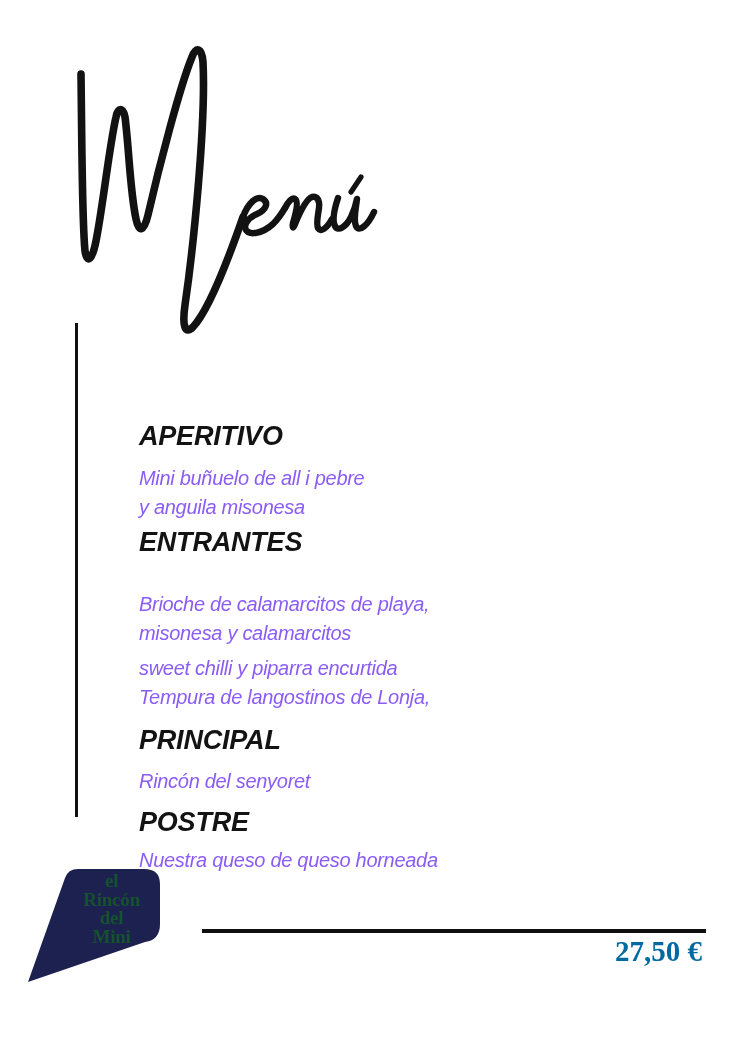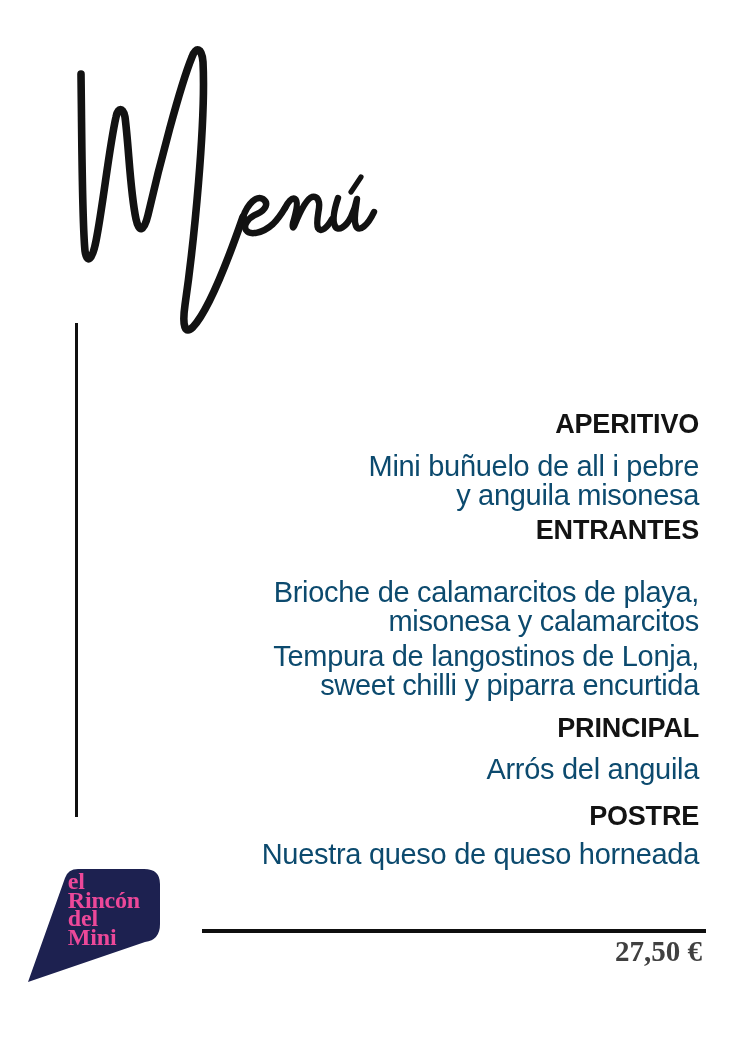--- a/index.html
+++ b/index.html
@@ -24,62 +24,62 @@
   .stroke-a { stroke-width: 5.2px; }
 
   
   .vline {
     position: absolute; left: 75px; top: 323px;
     width: 3px; height: 494px; background: #101010;
   }
 
   
   .menu-col {
-    position: absolute; top: 408px; right: 45px;
-    width: 560px; text-align: right;
+    position: absolute; top: 420px; right: 45px;
+    width: 560px;  font-style: italic;
   }
   .hdr {
     font-weight: 700; font-size: 27px; line-height: 32px;
     letter-spacing: -0.2px; color: #131313;
   }
   .dish {
-    font-size: 29px; line-height: 29px; letter-spacing: -0.3px;
-    color: #0c4a6e;
+    font-size: 20px; line-height: 29px; letter-spacing: -0.3px;
+    color: #8b5cf6;
   }
   .mt-dish1 { margin-top: 12px; }
   .mt-hdr2  { margin-top: 4px;  }
   .mt-dish2 { margin-top: 32px; }
   .mt-dish3 { margin-top: 6px;  }
   .mt-hdr3  { margin-top: 12px; }
   .mt-dish4 { margin-top: 11px; }
-  .mt-hdr4  { margin-top: 16px; }
+  .mt-hdr4  { margin-top: 10px; }
   .mt-dish5 { margin-top: 8px;  }
 
   
   .rule {
     position: absolute; left: 202px; top: 929px;
     width: 504px; height: 4px; background: #0f0f0f;
   }
   .price {
     position: absolute; right: 42px; top: 934px;
     font-family: "Liberation Serif", serif;
     font-weight: 700; font-size: 29px; line-height: 34px;
-    color: #404040;
+    color: #0369a1;
   }
 
   
   .logo { position: absolute; left: 24px; top: 866px; width: 140px; height: 120px; }
   .logo svg { position: absolute; left: 0; top: 0; }
   .logo-text {
     position: absolute; right: 24px; top: 6px;
-    text-align: left;
+    text-align: center;
     font-family: "Liberation Serif", serif;
-    font-weight: 700; font-size: 24px; line-height: 18.5px;
+    font-weight: 700; font-size: 19px; line-height: 18.5px;
     letter-spacing: -0.2px;
-    color: #ec4899; white-space: nowrap;
+    color: #14532d; white-space: nowrap;
   }
 </style>
 </head>
 <body>
 
 <div class="page">
 
   <svg class="title-svg" width="345" height="310" viewBox="55 35 345 310" role="img" aria-label="Menú">
     <path class="stroke-m" d="M 81 74 C 82 150 82 220 85 251 C 87 264 92 261 96 241 C 103 206 109 148 116 117 C 118 107 123 107 125 117 C 129 148 130 191 136 219 C 139 233 144 232 148 215 C 159 167 180 86 192 57 C 196 46 202 48 203 62 C 206 122 194 243 185 305 C 182 326 185 335 193 327 C 209 310 227 263 243 217"></path>
     <path class="stroke-l" d="M 243 217 C 248 203 257 195 263 199 C 269 203 266 210 257 214 C 248 218 243 225 246 230 C 250 236 263 233 273 224 C 278 219 282 213 285 208"></path>
@@ -97,27 +97,27 @@
       <div>Mini buñuelo de all i pebre</div>
       <div>y anguila misonesa</div>
     </div>
 
     <div class="hdr mt-hdr2">ENTRANTES</div>
     <div class="dish mt-dish2">
       <div>Brioche de calamarcitos de playa,</div>
       <div>misonesa y calamarcitos</div>
     </div>
     <div class="dish mt-dish3">
+      <div>sweet chilli y piparra encurtida</div>
       <div>Tempura de langostinos de Lonja,</div>
-      <div>sweet chilli y piparra encurtida</div>
     </div>
 
     <div class="hdr mt-hdr3">PRINCIPAL</div>
     <div class="dish mt-dish4">
-      <div>Arrós del anguila</div>
+      <div>Rincón del senyoret</div>
     </div>
 
     <div class="hdr mt-hdr4">POSTRE</div>
     <div class="dish mt-dish5">
       <div>Nuestra queso de queso horneada</div>
     </div>
 
   </div>
 
   <div class="rule"></div>

